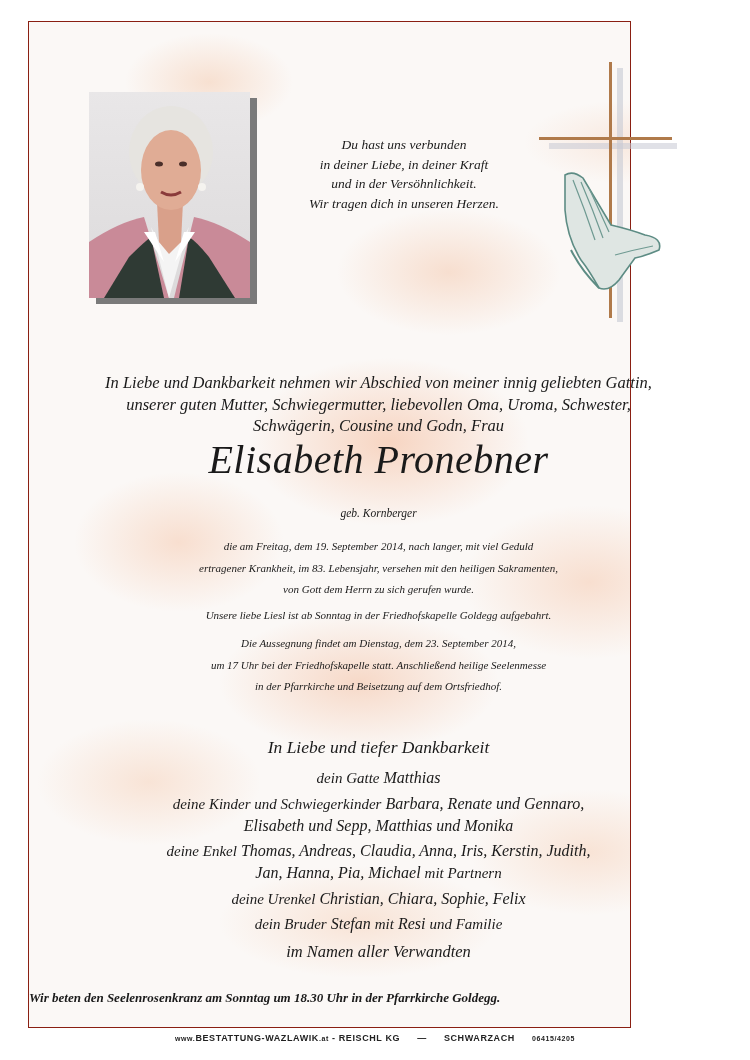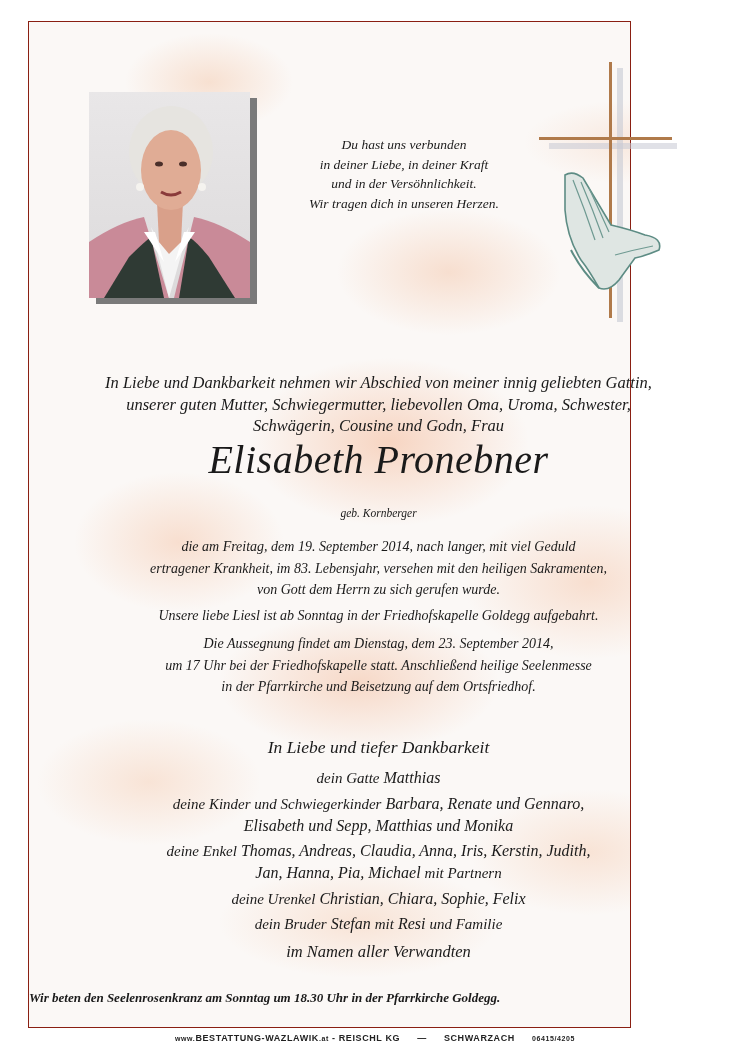--- a/index.html
+++ b/index.html
@@ -34,21 +34,21 @@
     font-style:italic; font-size:13.5px; line-height:19.5px;
   }
   .cross-wrap { position:absolute; left:508px; top:38px; width:140px; height:262px; }
   .intro { position:absolute; left:20px; top:350px; width:659px; text-align:center;
     font-style:italic; font-size:16.5px; line-height:21.5px; }
   .name { position:absolute; left:0; top:415px; width:699px; text-align:center;
     font-style:italic; font-size:40px; line-height:46px; letter-spacing:0.5px; }
   .born { position:absolute; left:0; top:485px; width:699px; text-align:center;
     font-style:italic; font-size:11.5px; }
   .p { position:absolute; left:20px; width:659px; text-align:center; font-style:italic;
-    font-size:14px; line-height:21.5px; }
+    font-size:11px; line-height:21.5px; }
   .mourners { position:absolute; left:20px; top:713px; width:659px; text-align:center; font-style:italic; }
   .m-head { font-size:17.5px; line-height:24px; margin-bottom:8px; }
   .m-line { font-size:16px; line-height:21.5px; margin-bottom:3px; }
   .m-line .s { font-size:15px; }
   .m-foot { font-size:16.5px; line-height:22px; margin-top:5px; }
   .rosary { position:absolute; left:0; top:968px; width:699px; 
     font-style:italic; font-size:13px;font-weight:bold; }
   .footer { position:absolute; left:0; top:1033px; width:750px; text-align:center;
     font-family:Liberation Sans, sans-serif; font-weight:bold; font-size:9px; letter-spacing:0.6px; color:#222; }
   .footer .gap { display:inline-block; width:14px; }

